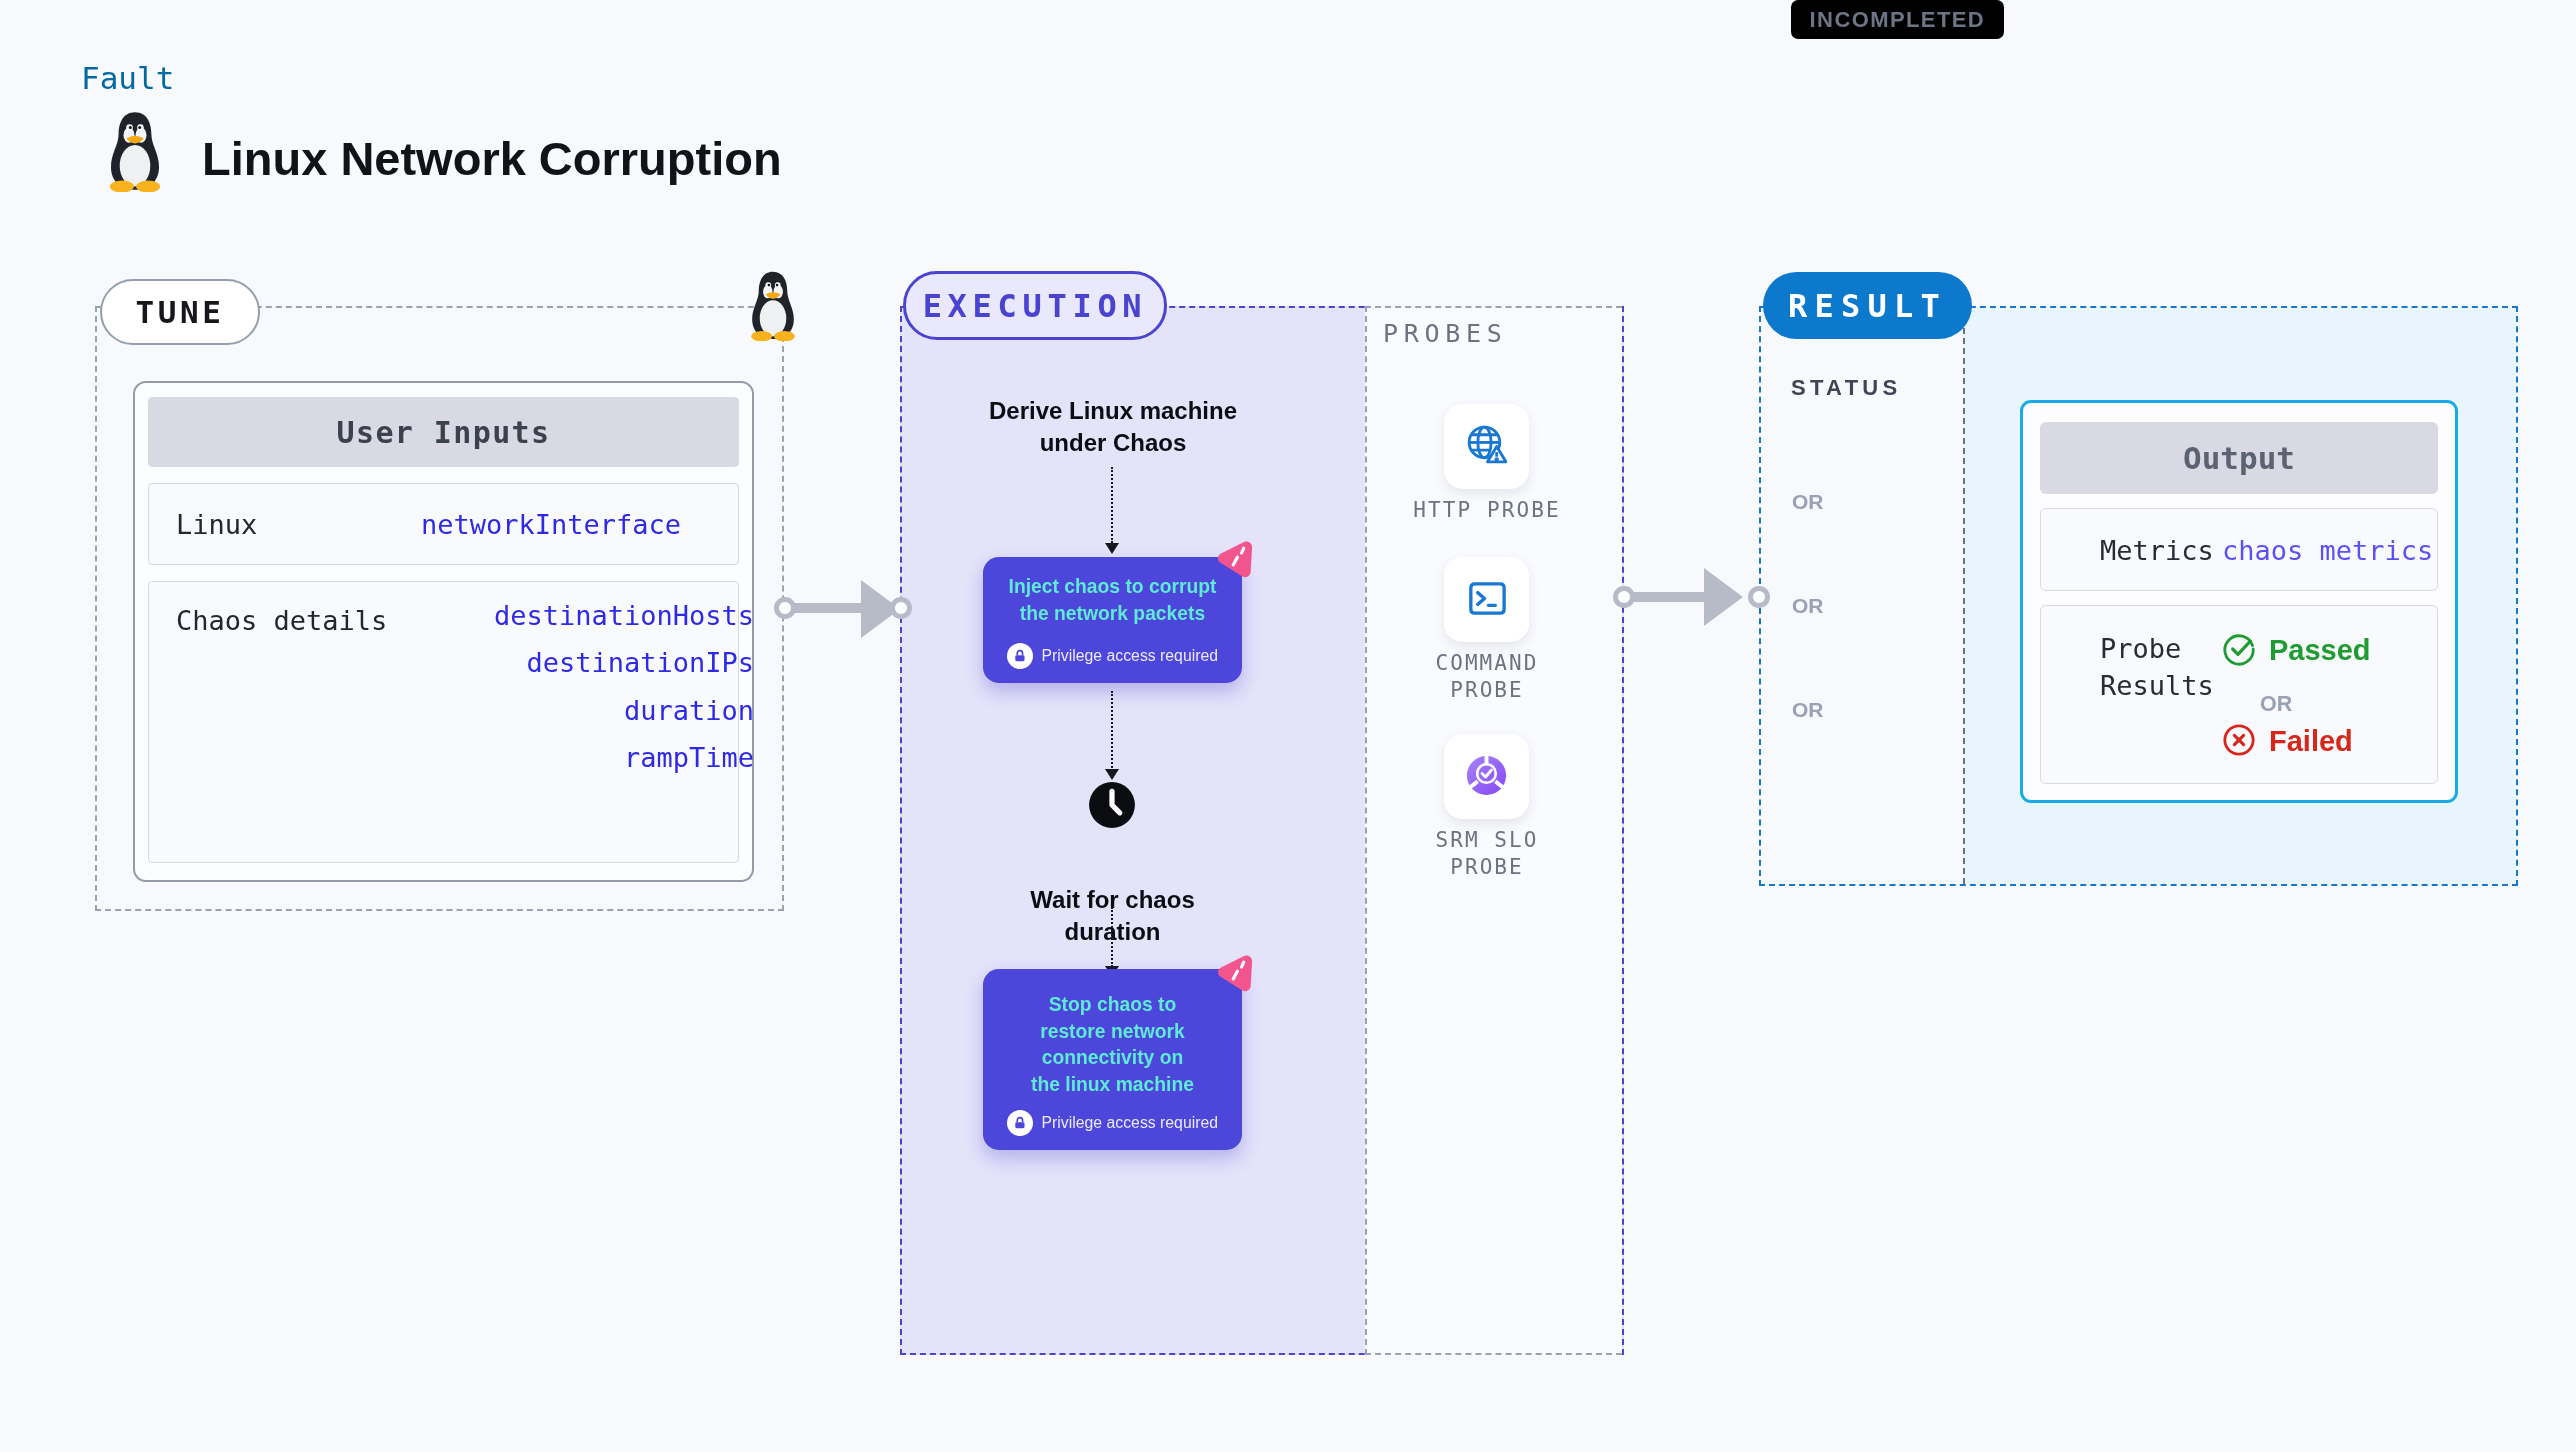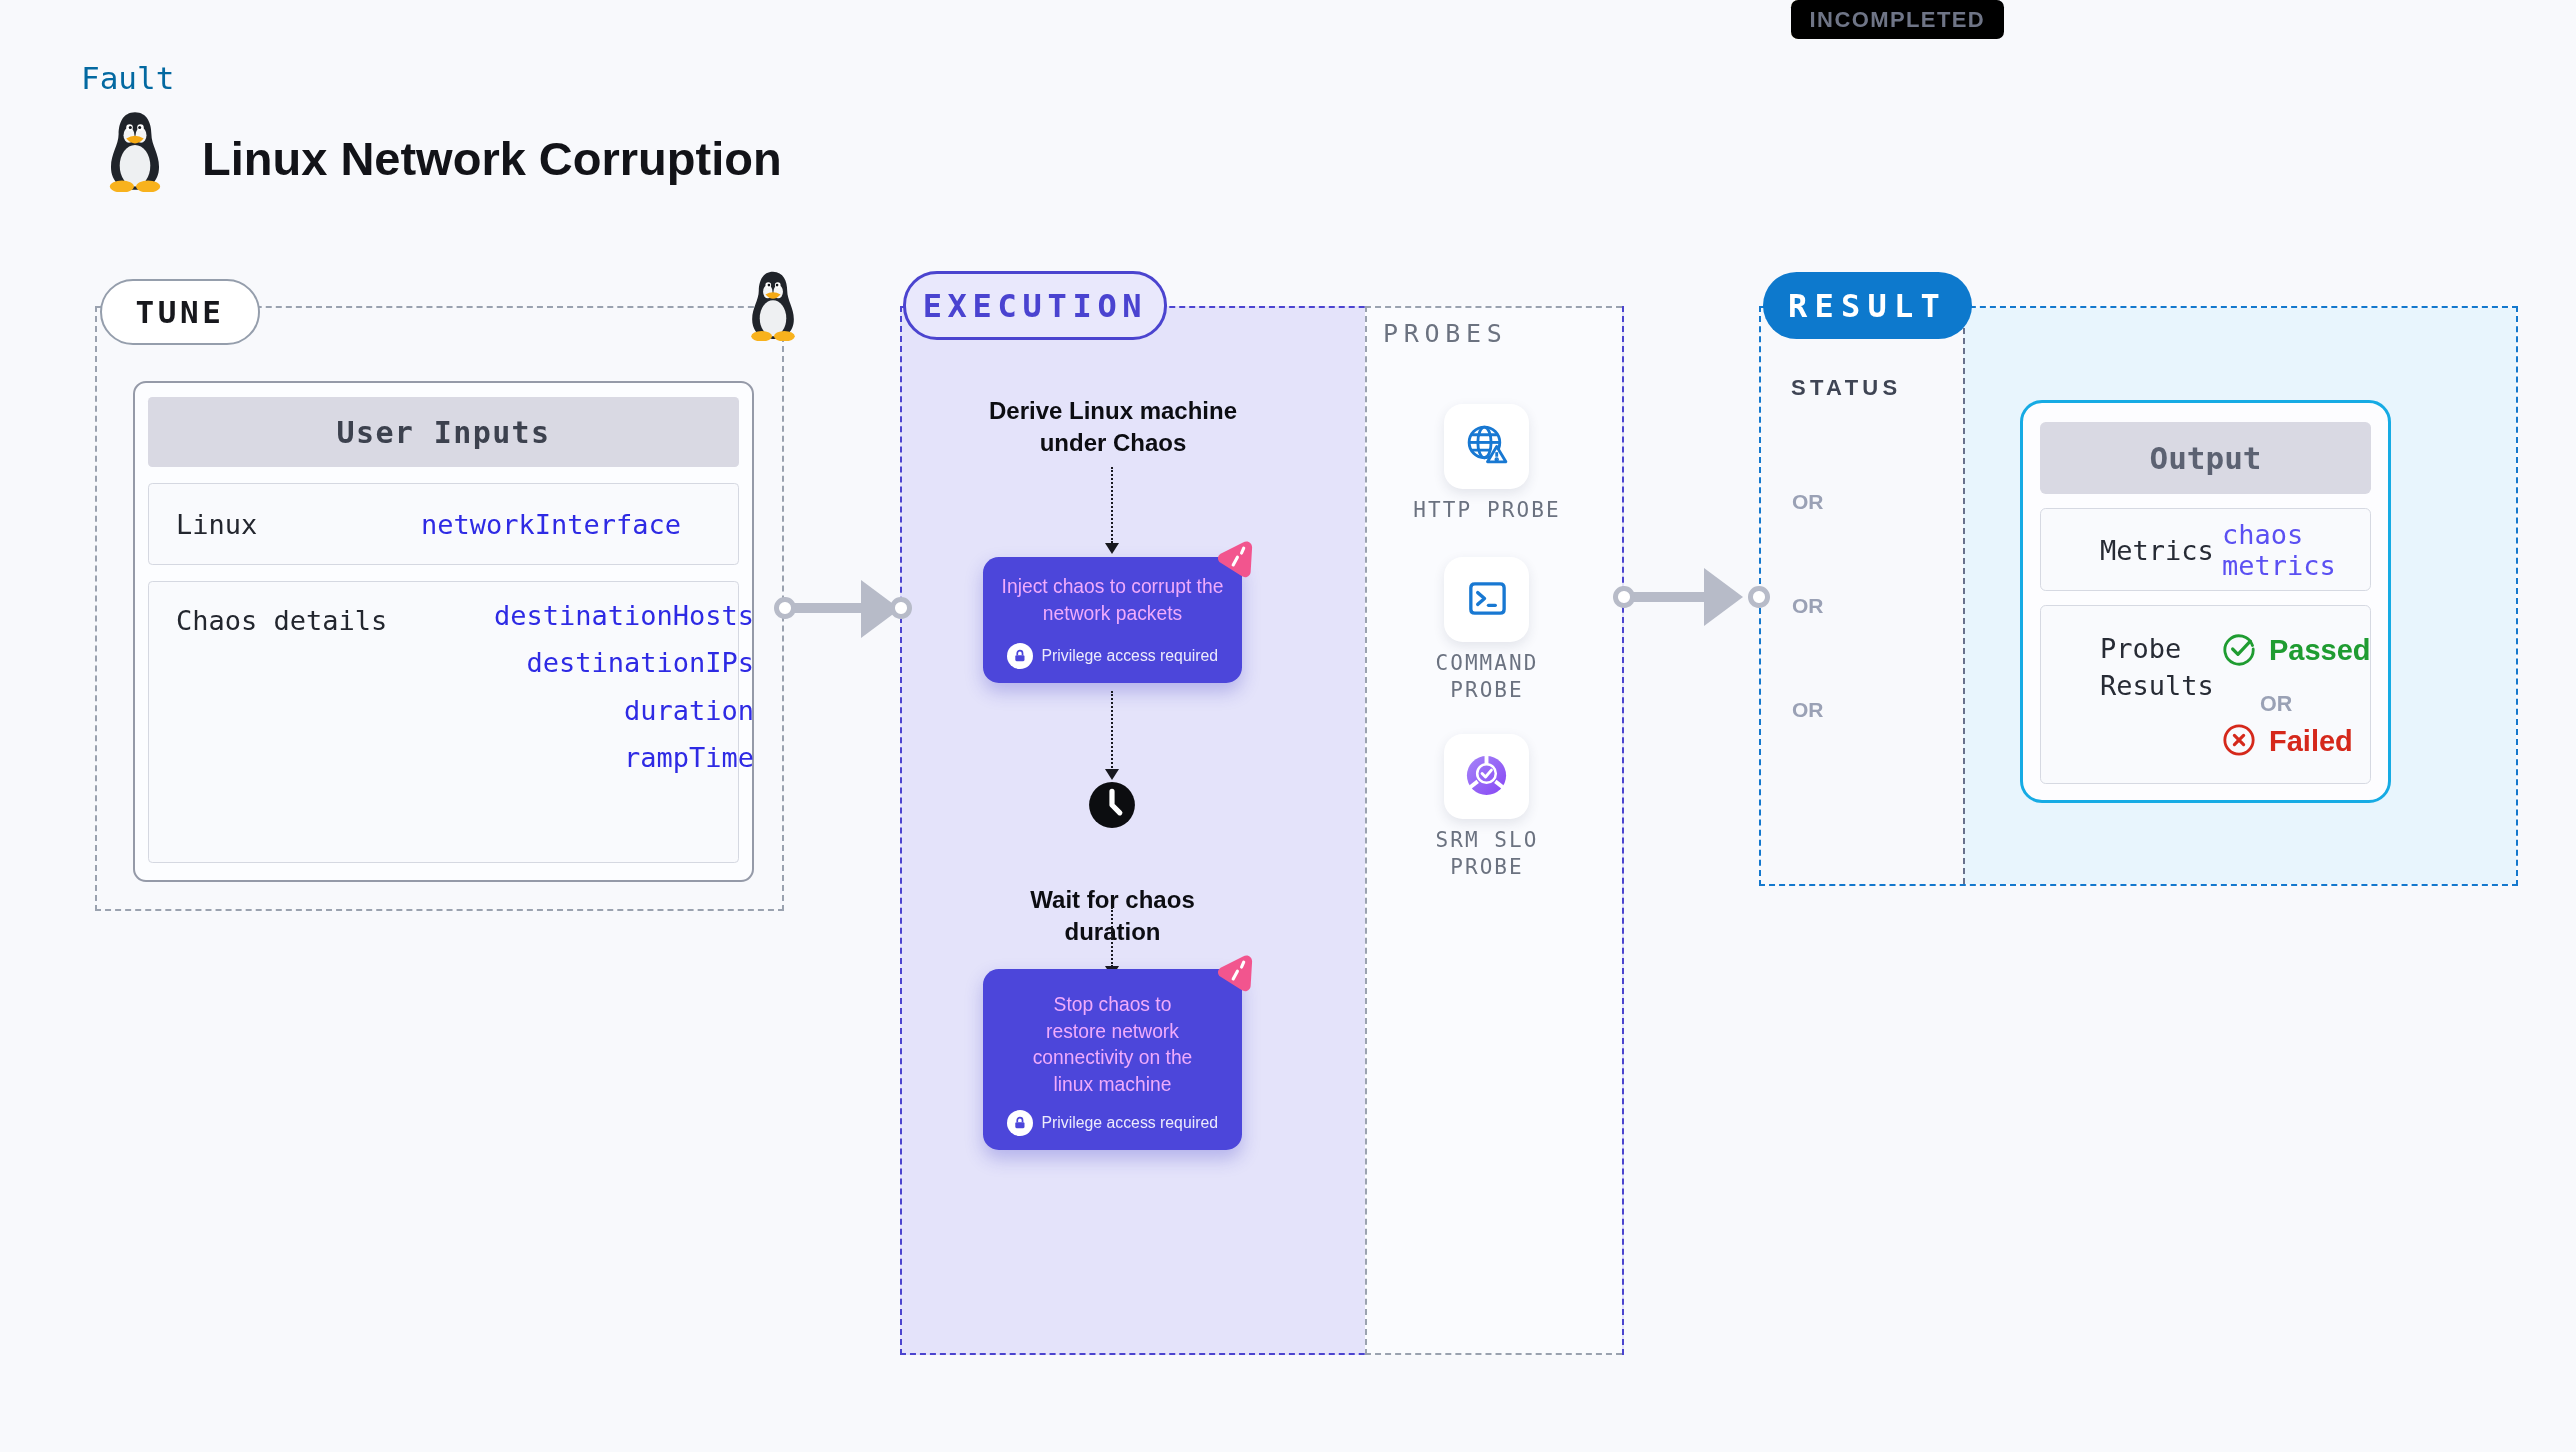--- a/index.html
+++ b/index.html
@@ -49,21 +49,21 @@
   .step-text{font-family:"Liberation Sans",sans-serif;font-weight:700;font-size:24px;line-height:31.5px;
              color:#0c0d12;text-align:center;}
   .derive-text{left:984px;top:395px;width:258px;}
   .wait-text{left:998px;top:838px;width:229px;margin-top:46px;}
   .dotted{border-left:2.9px dotted #17181e;width:0;}
   .dot-head{width:0;height:0;border-left:7.2px solid transparent;border-right:7.2px solid transparent;
             border-top:11.5px solid #17181e;}
   .chaos-node{width:259px;background:#4c46da;border-radius:15.8px;box-shadow:0 8.6px 18.6px rgba(59,54,196,0.28);box-sizing:border-box;}
   .node-inject{left:983px;top:557px;height:126px;}
   .node-stop{left:983px;top:969px;height:181px;}
-  .node-text{color:#f0abfc;font-family:"Liberation Sans",sans-serif;font-weight:400;font-size:19.3px;
+  .node-text{color:#5eead4;font-family:"Liberation Sans",sans-serif;font-weight:700;font-size:19.3px;
              line-height:26.5px;text-align:center;}
   .node-inject .node-text{padding:17px 10px 0;}
   .node-stop .node-text{padding:23px 44px 0;}
   .lock-row{position:absolute;left:0;right:0;bottom:14.3px;display:flex;align-items:center;justify-content:center;gap:8.6px;}
   .lock-circle{width:26px;height:26px;background:#ffffff;border-radius:50%;display:flex;align-items:center;justify-content:center;}
   .lock-label{font-family:"Liberation Sans",sans-serif;font-size:15.8px;color:#eceafc;}
   .pink-icon{width:42px;height:42px;z-index:4;}
   .clock-icon{left:1087px;top:780px;width:50px;height:50px;}
 
   
@@ -77,22 +77,22 @@
   .output-bg{position:absolute;left:202px;top:0;bottom:0;right:0;background:#e8f5fd;
              border-left:2.1px dashed #68718c;box-sizing:border-box;}
   .result-badge{left:1763px;top:272px;width:209px;height:67px;background:#0d79cd;border-radius:34px;
                 color:#ffffff;font-weight:700;font-size:32px;letter-spacing:7.2px;z-index:5;}
   .status-title{left:1791px;top:375px;font-family:"Liberation Sans",sans-serif;font-weight:700;
                 font-size:22px;color:#3f4554;letter-spacing:4.3px;}
   .status-badge{left:1791px;height:39px;border-radius:7.2px;display:inline-flex;align-items:center;
                 padding:0 18.6px;font-family:"Liberation Sans",sans-serif;font-weight:700;font-size:22px;letter-spacing:1.4px;}
   .or-label{left:1792px;font-family:"Liberation Sans",sans-serif;font-weight:700;font-size:21px;color:#9aa1b5;}
 
-  .output-card{left:2020px;top:400px;width:371px;height:403px;background:#fdfdff;border:3.6px solid #16abe4;
-               border-radius:22px;box-sizing:border-box;}
+  .output-card{left:2020px;top:400px;width:438px;height:403px;background:#fdfdff;border:3.6px solid #16abe4;
+               border-radius:11px;box-sizing:border-box;}
   .output-header{left:17px;right:17px;top:18.6px;height:72px;background:#d9d9e3;border-radius:5.7px;
                  font-weight:700;font-size:31px;color:#5c6272;}
   .output-row{left:17px;right:17px;background:#f9fafd;border:1.4px solid #d6d9e2;border-radius:5.7px;box-sizing:border-box;}
   .metrics-row{top:105px;height:83px;}
   .proberes-row{top:202px;height:179px;}
   .output-label{left:29px;font-size:27px;color:#272b35;line-height:37px;margin-left:30px;}
   .metrics-value{left:181px;font-size:27px;color:#5b50f2;}
   .pr-result{left:181px;display:flex;align-items:center;gap:13px;}
   .passed-text{font-family:"Liberation Sans",sans-serif;font-weight:700;font-size:29px;color:#1f9c31;}
   .failed-text{font-family:"Liberation Sans",sans-serif;font-weight:700;font-size:29px;color:#d5281b;}

